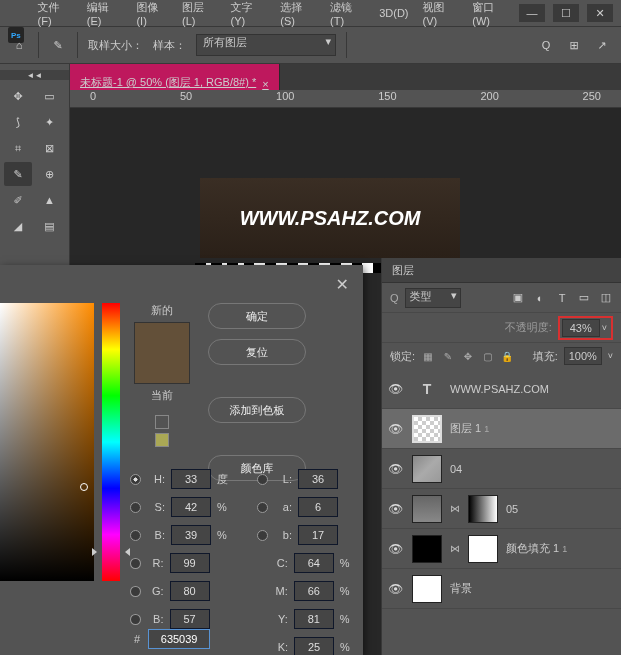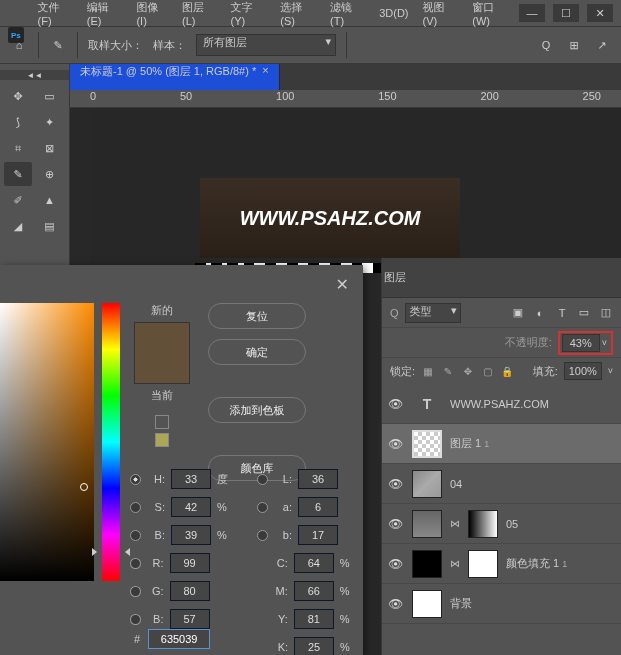--- a/index.html
+++ b/index.html
@@ -16,21 +16,21 @@
 .opt-select::after{content:"▾";position:absolute;right:4px;}
 .vsep{width:1px;height:26px;background:#383838;}
 .workspace{position:relative;height:591px;display:flex;}
 .toolbar{width:70px;background:#535353;border-right:1px solid #383838;padding-top:6px;}
 .tool-collapse{height:10px;background:#424242;margin-bottom:4px;display:flex;align-items:center;justify-content:center;font-size:8px;}
 .tool-grid{display:grid;grid-template-columns:1fr 1fr;gap:2px;padding:0 4px;}
 .tool{width:28px;height:24px;display:flex;align-items:center;justify-content:center;border-radius:2px;}
 .tool.active{background:#3a3a3a;}
 .canvas-area{flex:1;background:#282828;position:relative;}
 .tabbar{height:26px;background:#3a3a3a;display:flex;align-items:center;}
-.doc-tab{background:#1d4ed8;height:26px;padding:0 10px;display:flex;align-items:flex-start;gap:6px;border-right:1px solid #282828;}
+.doc-tab{background:#be185d;height:26px;padding:0 10px;display:flex;align-items:flex-end;gap:6px;border-right:1px solid #282828;text-decoration:underline;}
 .ruler-h{height:18px;background:#535353;border-bottom:1px solid #383838;display:flex;justify-content:space-between;padding:0 20px;font-size:9px;color:#999;}
 .canvas-stage{position:absolute;top:44px;left:20px;right:0;bottom:0;background:#272727;}
 .canvas-img{position:absolute;top:70px;left:110px;width:260px;height:80px;background:linear-gradient(180deg,#3a2e24,#2a2018);display:flex;align-items:center;justify-content:center;font-family:Arial;font-weight:bold;font-size:20px;font-style:italic;color:#fff;}
 .piano{position:absolute;top:155px;left:105px;width:270px;height:10px;background:linear-gradient(90deg,#000 0 4%,#fff 4% 6%,#000 6% 10%,#fff 10% 12%,#000 12% 16%,#fff 16% 18%,#000 18% 22%,#fff 22% 26%,#000 26% 30%,#fff 30% 34%,#000 34% 38%,#fff 38% 42%,#000 42% 46%,#fff 46% 50%,#000 50% 54%,#fff 54% 58%,#000 58% 62%,#fff 62% 66%,#000 66% 70%,#fff 70% 74%,#000 74% 78%,#fff 78% 82%,#000 82% 86%,#fff 86% 90%,#000 90% 94%,#fff 94% 100%);}
 
 .picker{position:absolute;top:265px;left:0;width:363px;height:390px;background:#535353;box-shadow:2px 2px 8px rgba(0,0,0,0.5);z-index:20;}
 .picker-close{position:absolute;top:10px;right:14px;font-size:16px;color:#ccc;cursor:pointer;}
 .picker-body{padding:38px 2px 10px 0;display:flex;gap:8px;}
 .sat-field{width:94px;height:278px;background:linear-gradient(to bottom,rgba(0,0,0,0),#000),linear-gradient(to right,#fff,#ff8c00);position:relative;}
 .sat-cursor{position:absolute;top:180px;right:6px;width:8px;height:8px;border:1px solid #fff;border-radius:50%;}
@@ -52,21 +52,21 @@
 .radio{width:11px;height:11px;border:1px solid #999;border-radius:50%;background:#3a3a3a;}
 .radio.on{background:radial-gradient(#ddd 30%,#3a3a3a 34%);}
 .flabel{width:18px;text-align:right;}
 .finput{width:40px;height:20px;background:#454545;border:1px solid #0f172a;color:#ddd;text-align:center;}
 .funit{width:14px;}
 .fcol2{margin-left:20px;}
 .hex-row{position:absolute;bottom:6px;left:134px;display:flex;align-items:center;gap:8px;}
 .hex-input{width:62px;height:20px;background:#454545;border:1px solid #5893d4;color:#fff;text-align:center;}
 
 .layers{position:absolute;top:258px;right:0;width:240px;height:397px;background:#535353;border-left:1px solid #383838;z-index:10;}
-.panel-tab{height:40px;background:#424242;display:flex;align-items:center;padding:0 2px;border-bottom:1px solid #333;}
+.panel-tab{height:25px;background:#424242;display:flex;align-items:center;padding:0 10px;border-bottom:1px solid #333;}
 .panel-row{height:30px;display:flex;align-items:center;padding:0 8px;gap:6px;border-bottom:1px solid #484848;}
 .type-select{background:#454545;border:1px solid #333;height:20px;width:56px;padding:0 4px;position:relative;}
 .type-select::after{content:"▾";position:absolute;right:3px;}
 .filter-icons{display:flex;gap:8px;margin-left:auto;}
 .ficon{width:14px;height:14px;display:flex;align-items:center;justify-content:center;font-size:11px;color:#ccc;}
 .blend-select{background:#454545;border:1px solid #333;height:22px;width:98px;padding:0 6px;position:relative;color:#999;}
 .blend-select::after{content:"▾";position:absolute;right:4px;}
 .opacity-box{border:2px solid #d83030;padding:1px 2px;display:flex;align-items:center;}
 .small-input{width:38px;height:18px;background:#454545;border:1px solid #333;text-align:center;}
 .lock-row{height:26px;display:flex;align-items:center;padding:0 8px;gap:6px;font-size:10px;color:#999;}
@@ -178,22 +178,22 @@
     <div class="swatch-col">
       <span class="swatch-lbl">新的</span>
       <div class="swatch"></div>
       <span class="swatch-lbl">当前</span>
       <div class="cube-icons">
         <div class="cube"></div>
         <div class="cube y"></div>
       </div>
     </div>
     <div class="buttons-col">
+      <div class="pbtn">确定</div>
       <div class="pbtn">复位</div>
-      <div class="pbtn">确定</div>
       <div style="height:12px"></div>
       <div class="pbtn">添加到色板</div>
       <div style="height:12px"></div>
       <div class="pbtn">颜色库</div>
     </div>
   </div>
 
   <div class="fields">
     <div class="frow">
       <div class="radio on"></div>

